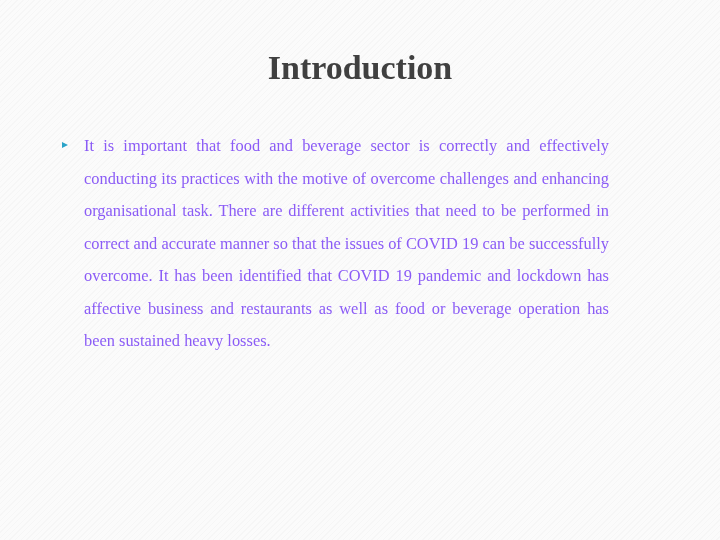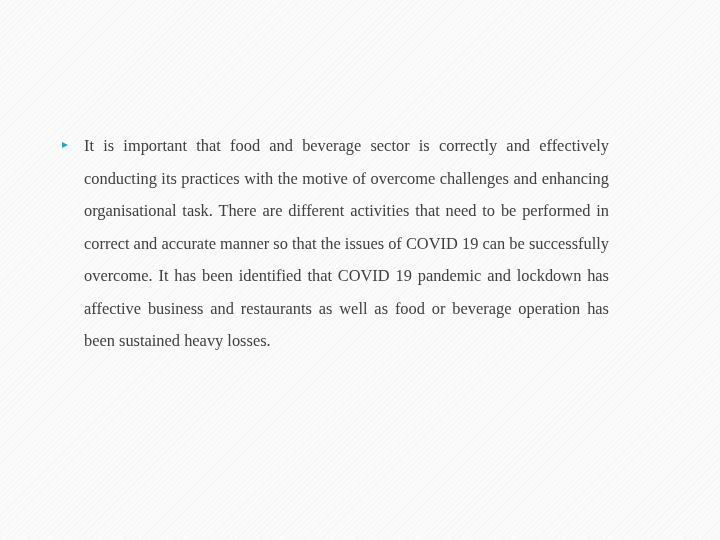--- a/index.html
+++ b/index.html
@@ -55,30 +55,31 @@
       width: 0;
       height: 0;
       border-top: 3.5px solid transparent;
       border-bottom: 3.5px solid transparent;
       border-left: 6px solid #2aa3c8;
     }
     .bullet-text {
       font-family: "Liberation Serif", "DejaVu Serif", serif;
       font-size: 16.4px;
       line-height: 32.5px;
-      color: #404040;
+      color: #8b5cf6;
       text-align: justify;
       margin: 0;
       width: 525px;
     }
   </style>
 </head>
 <body>
 
 <div class="slide">
+  <h1 class="title">Introduction</h1>
 
   <div class="content">
     <div class="bullet-item">
       <span class="bullet-icon"></span>
       <p class="bullet-text">It is important that food and beverage sector is correctly and effectively conducting its practices with the motive of overcome challenges and enhancing organisational task. There are different activities that need to be performed in correct and accurate manner so that the issues of COVID 19 can be successfully overcome. It has been identified that COVID 19 pandemic and lockdown has affective business and restaurants as well as food or beverage operation has been sustained heavy losses.</p>
     </div>
   </div>
 </div>
 
 </body></html>

